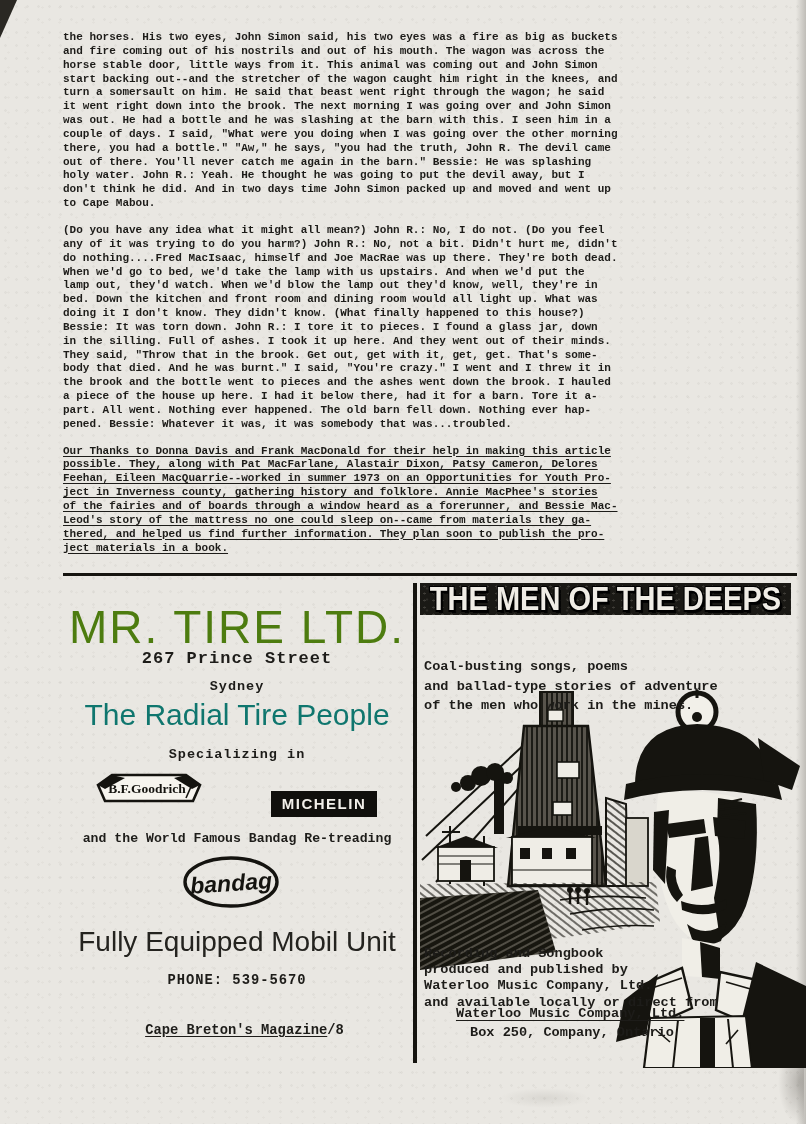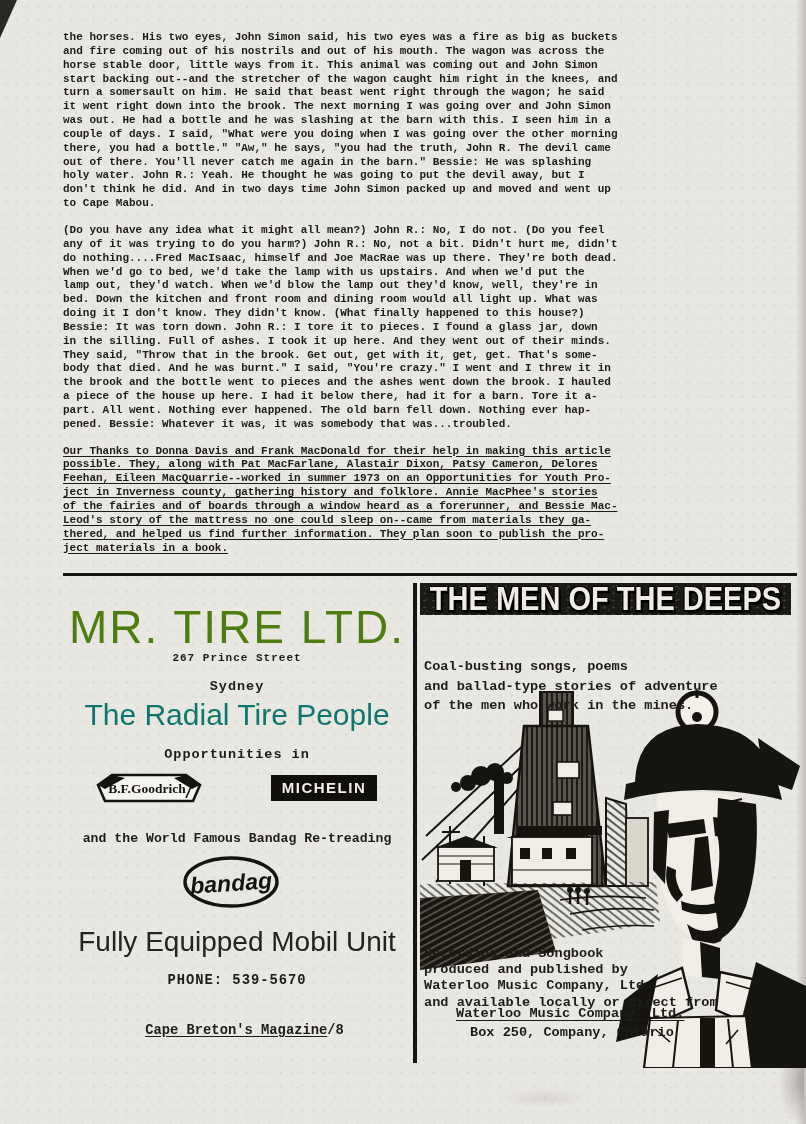--- a/index.html
+++ b/index.html
@@ -26,31 +26,31 @@
   .para{margin:0 0 13px 0;}
   .para.credits{margin:5px 0 0 0;text-decoration:underline;text-underline-offset:2px;}
   .rule-h{left:63px;top:573px;width:734px;height:3px;background:#15140f;}
   .divider-v{left:413px;top:583px;width:4px;height:480px;background:#15140f;}
 
   
   .adleft{left:63px;top:592px;width:348px;text-align:center;}
   .adleft .inner{position:absolute;left:0;width:348px;}
   .mrtire-title{top:8px;font-family:"Liberation Sans","DejaVu Sans",sans-serif;
     font-size:46px;font-weight:400;letter-spacing:2px;color:#4d7c0f;}
-  .addr{top:60px;font-size:11px;letter-spacing:1px;}
+  .addr{top:60px;font-size:17px;letter-spacing:1px;}
   .city{top:88px;font-size:13.5px;letter-spacing:1px;}
   .tagline{top:106px;font-family:"Liberation Sans","DejaVu Sans",sans-serif;
     font-size:30px;font-weight:400;color:#0f766e;}
   .spec{top:156px;font-size:13.5px;letter-spacing:1px;}
   .bandag-line{top:240px;font-size:13.2px;}
   .service{top:334px;font-family:"Liberation Sans","DejaVu Sans",sans-serif;
     font-size:28px;font-weight:500;color:#24231f;}
   .phone{top:382px;font-size:13.8px;letter-spacing:1px;}
   .bfg{left:32px;top:180px;}
-  .michelin{left:208px;top:183px;width:106px;height:26px;background:#100f0c;
+  .michelin{left:208px;top:199px;width:106px;height:26px;background:#100f0c;
     color:#f2efe9;font-family:"Liberation Sans","DejaVu Sans",sans-serif;
     font-weight:900;font-size:15px;letter-spacing:1.5px;line-height:26px;text-align:center;}
   .bandag-logo{left:118px;top:262px;}
 
   .footer{left:112px;top:1010px;font-size:13.8px;}
   .footer .u{text-decoration:underline;text-underline-offset:2px;}
 
   
   .banner{left:420px;top:583px;width:371px;height:32px;
     background-color:#1a1915;
@@ -126,21 +126,21 @@
   </div>
 
   <div class="abs rule-h"></div>
   <div class="abs divider-v"></div>
 
   <div class="abs adleft">
     <div class="abs inner mrtire-title">MR. TIRE LTD.</div>
     <div class="abs inner tw addr">267 Prince Street</div>
     <div class="abs inner tw city">Sydney</div>
     <div class="abs inner tagline">The Radial Tire People</div>
-    <div class="abs inner tw spec">Opportunities in</div>
+    <div class="abs inner tw spec">Specializing in</div>
 
     <div class="abs bfg">
       <svg width="108" height="32" viewBox="0 0 108 32">
         <polygon points="3,13 17,3 91,3 105,13 98,29 10,29" fill="#f6f4ee" stroke="#14130f" stroke-width="2.6"></polygon>
         <polygon points="3,13 17,3 30,6 10,17" fill="#14130f"></polygon>
         <polygon points="91,3 105,13 97,17 79,6" fill="#14130f"></polygon>
         <line x1="91" y1="26" x2="99" y2="8" stroke="#14130f" stroke-width="1.6"></line>
         <text x="52" y="21" text-anchor="middle" font-family="Liberation Serif, DejaVu Serif, serif" font-size="13.5" font-weight="bold" fill="#14130f">B.F.Goodrich</text>
       </svg>
     </div>

